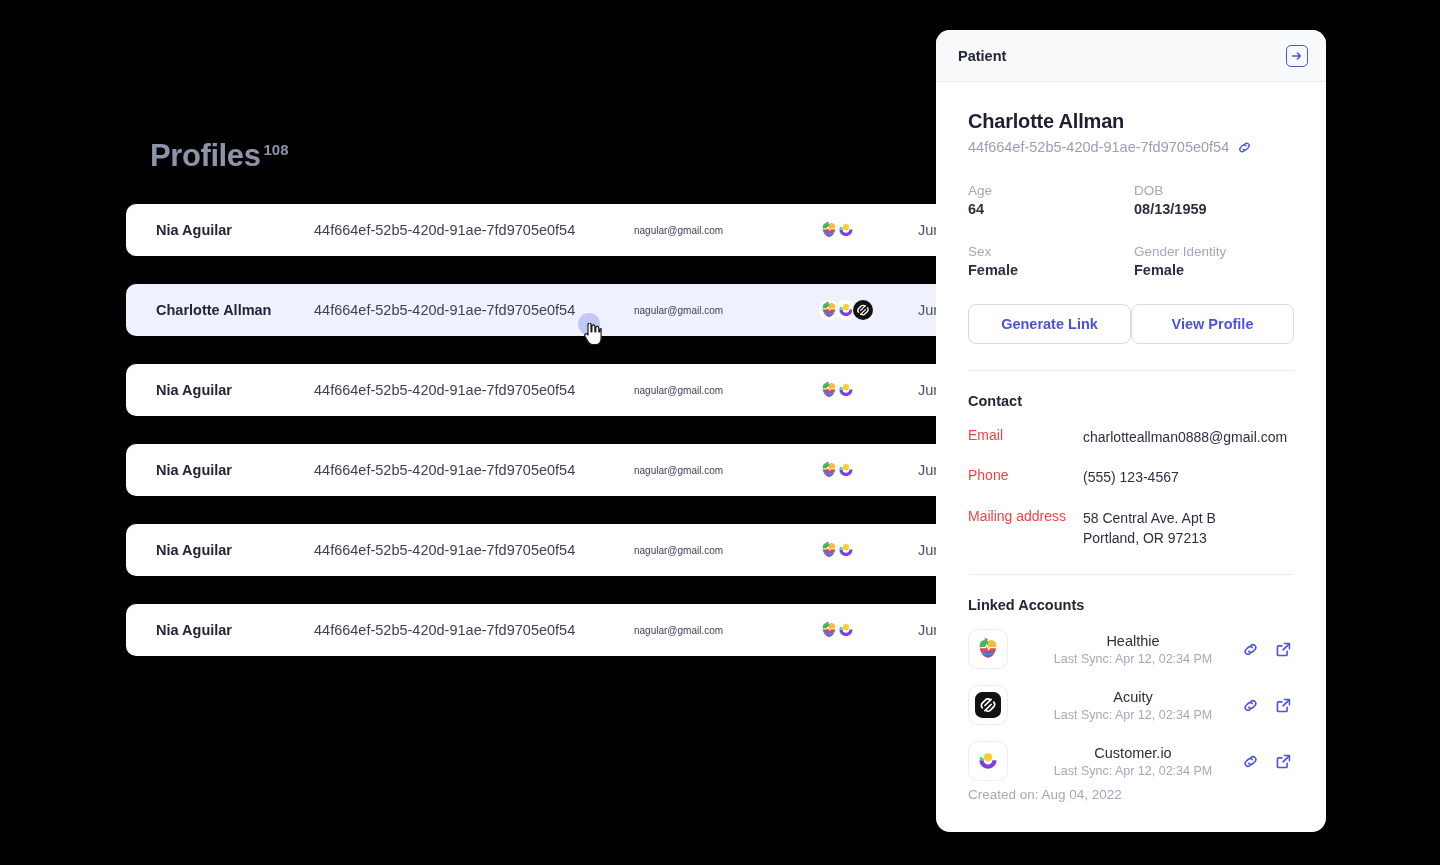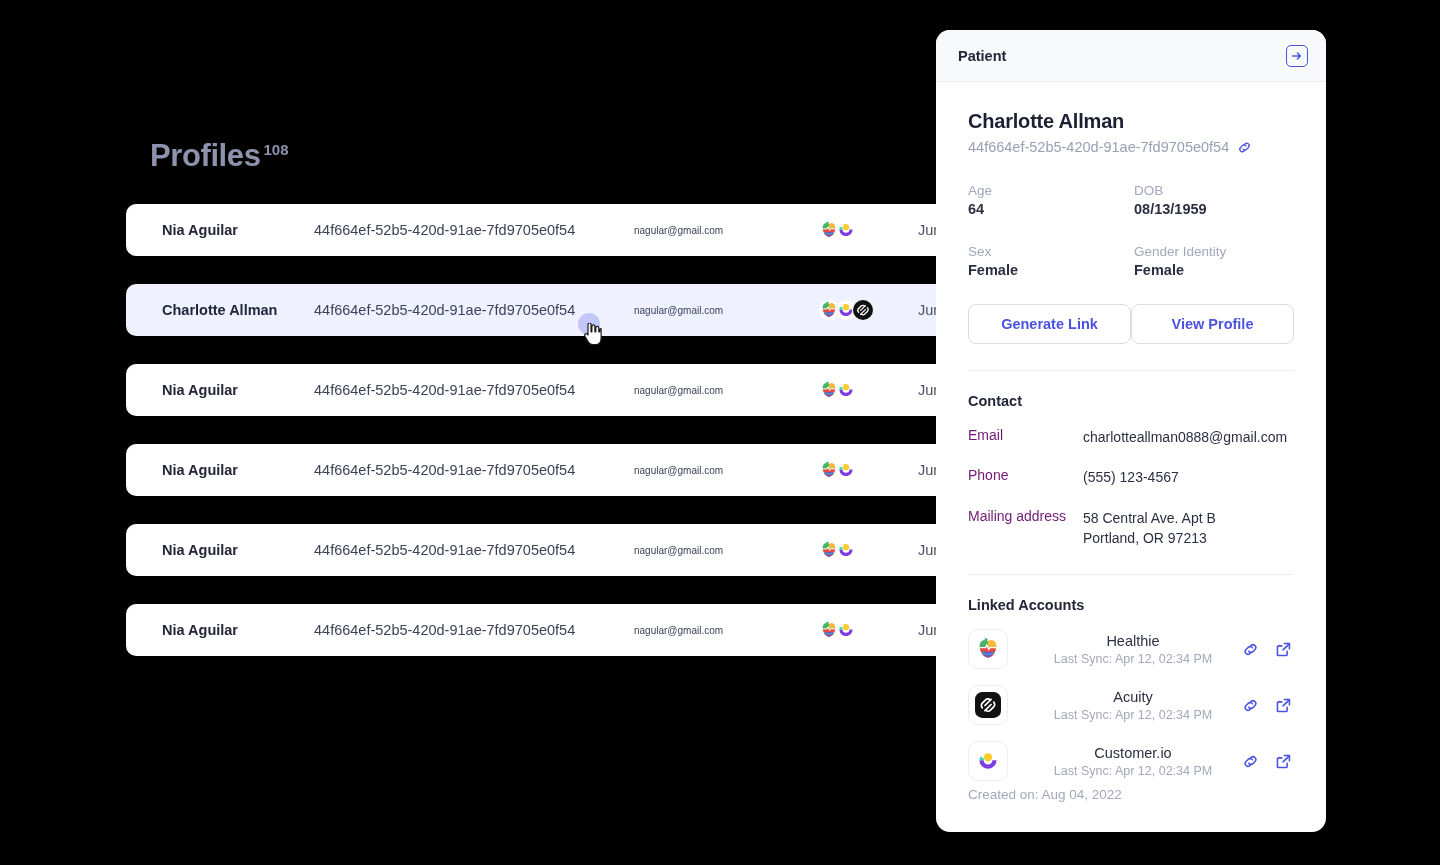--- a/index.html
+++ b/index.html
@@ -57,21 +57,21 @@
     align-items: center;
     overflow: visible;
   }
   .profile-row.selected {
     background: #f0f1fe;
     box-shadow: 0 0 0 0 rgba(0,0,0,0);
   }
 
   .cell-name {
     position: absolute;
-    left: 36px;
+    left: 30px;
     font-size: 14.5px;
     font-weight: 700;
     color: #232638;
     white-space: nowrap;
   }
   .cell-id {
     position: absolute;
     left: 188px;
     font-size: 14.5px;
     font-weight: 400;
@@ -250,21 +250,21 @@
     margin-top: 22px;
   }
 
   .contact-grid {
     display: grid;
     grid-template-columns: 115px 1fr;
     margin-top: 18px;
   }
   .contact-label {
     font-size: 14px;
-    color: #701a75;
+    color: #ef4444;
     padding-bottom: 20px;
   }
   .contact-value {
     font-size: 14px;
     color: #2b2f42;
     padding-bottom: 20px;
     line-height: 1.45;
   }
 
   .accounts-list { margin-top: 16px; }

